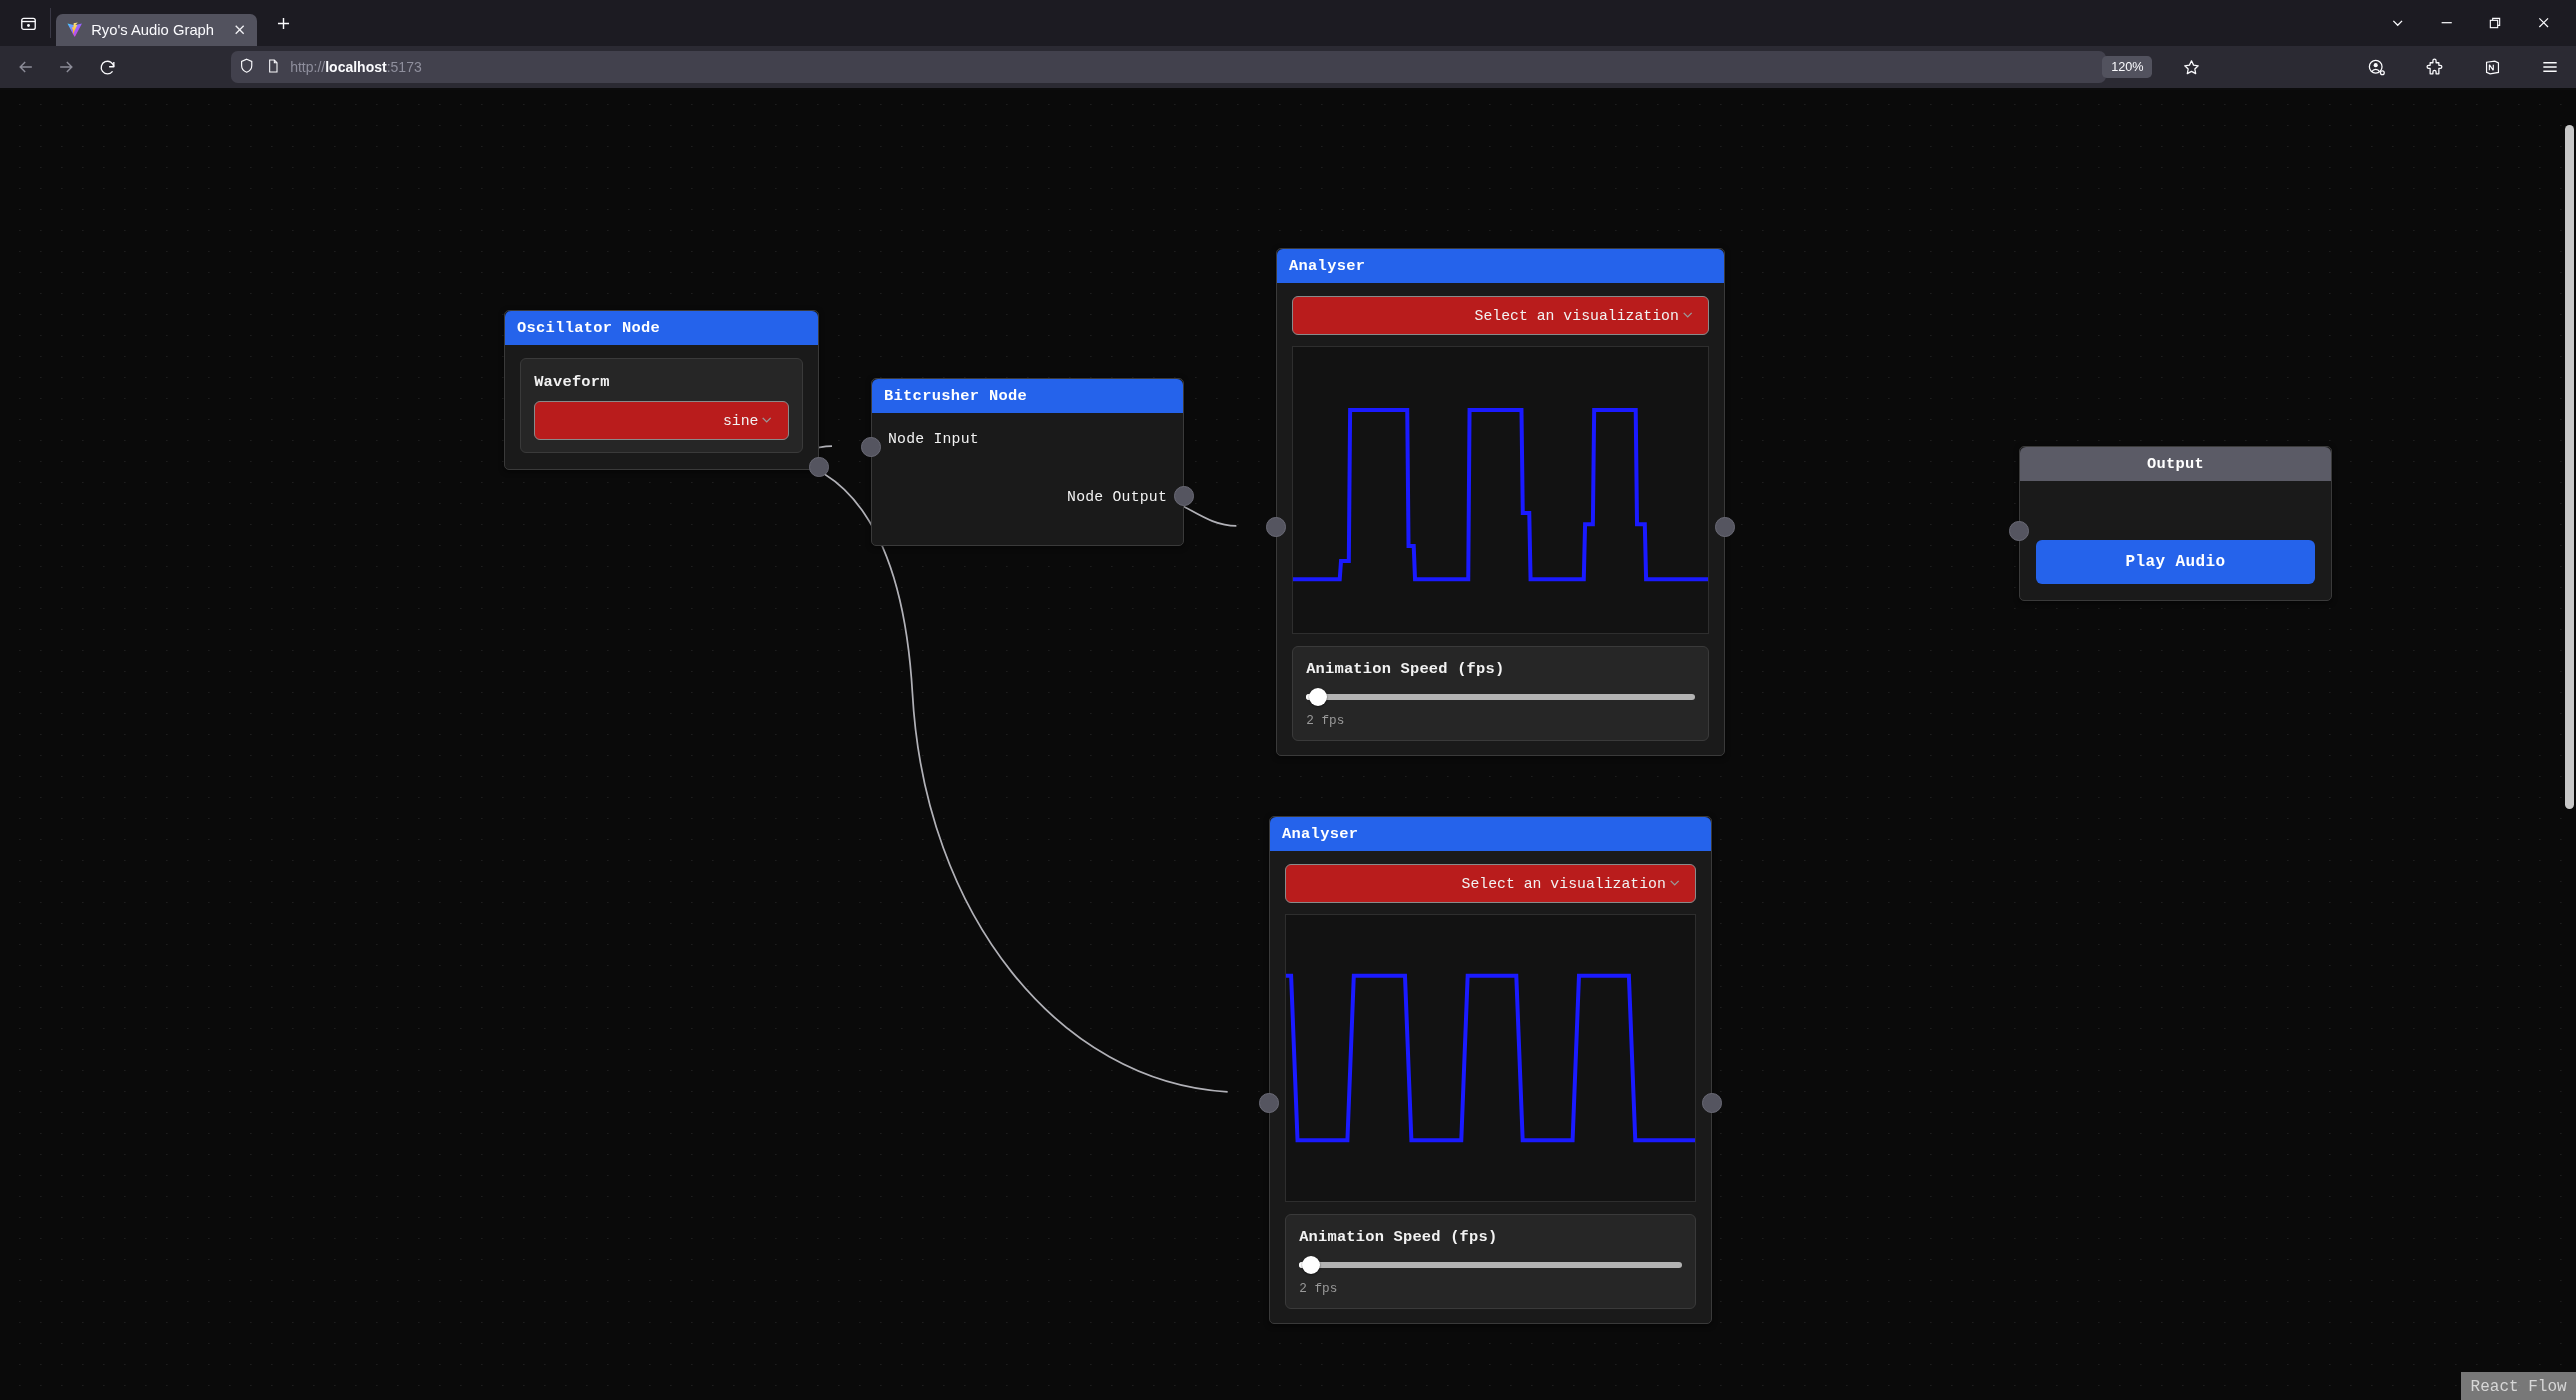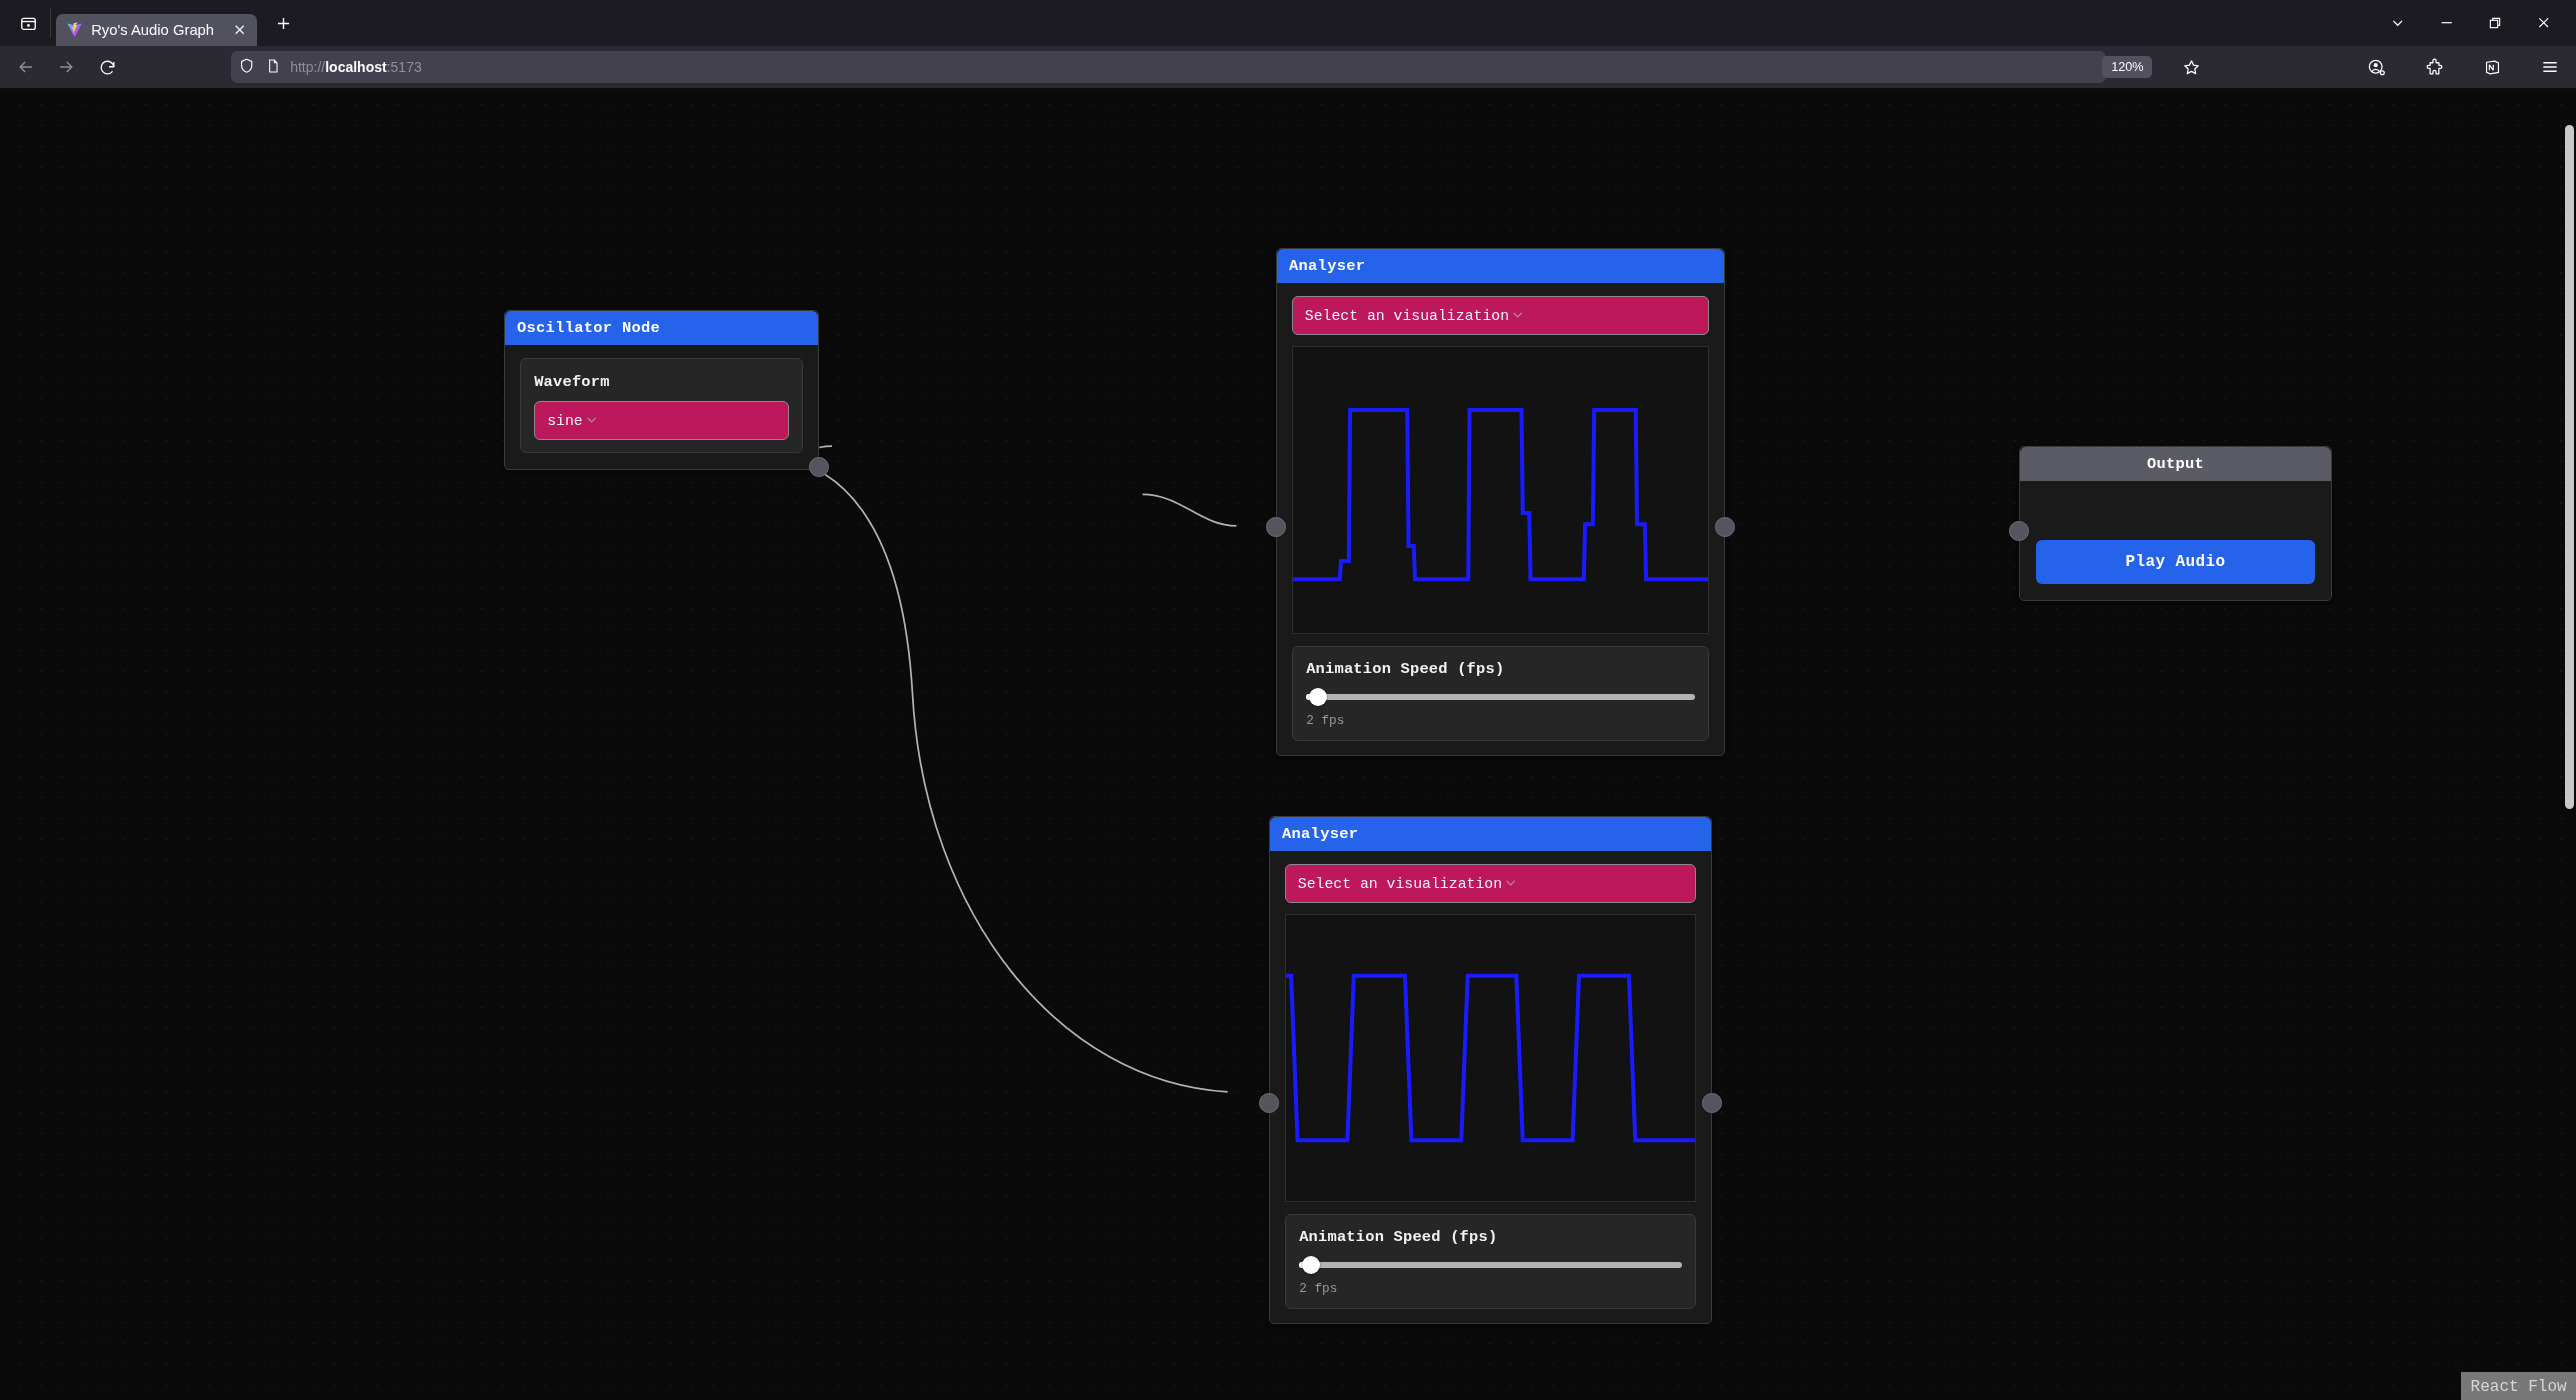--- a/index.html
+++ b/index.html
@@ -103,22 +103,22 @@
   .slider { position: relative; height: 14.8px; display: flex; align-items: center; }
   .slider-track { position: absolute; left: 0; right: 0; height: 6px; background: #b3b3b3; border-radius: 3.4px; }
   .slider-fill  { position: absolute; left: 0; height: 6px; background: #ffffff; border-radius: 3.4px; }
   .slider-thumb {
     position: absolute; width: 18px; height: 18px; background: #ffffff;
     border-radius: 50%; transform: translateX(-50%);
     box-shadow: 0 0.7px 2px rgba(0,0,0,.6);
   }
 
   .select-box {
-    background: #be185d; border: 0.7px solid #8a8a8a; border-radius: 6px;
-    height: 39px; display: flex; align-items: center; justify-content: flex-start;
+    background: #b91c1c; border: 0.7px solid #8a8a8a; border-radius: 6px;
+    height: 39px; display: flex; align-items: center; justify-content: flex-end;
     padding: 0 12px;
   }
   .select-value {
     color: #f2f2f2; font-family: "Liberation Mono", monospace; font-size: 14.8px;
   }
   .port-label {
     color: #f2f2f2; font-family: "Liberation Mono", monospace;
     font-size: 14.8px; letter-spacing: 0.2px;
   }
   .port-row { display: flex; align-items: center; height: 23px; }
@@ -321,20 +321,33 @@
             <svg width="17.4" height="17.4" viewBox="0 0 24 24" fill="none" stroke="#9a9a9a" stroke-width="1.9">
               <path d="M6.5 9.5 12 15 17.5 9.5"></path>
               </svg>
           </span>
         </div>
       </div>
     </div>
     <div class="handle" style="right:-10.7px; top:146px;"></div>
   </div>
 
+  <div class="node" style="left:830px; top:288px; width:313px; height:168px;">
+    <div class="node-header">Bitcrusher Node</div>
+    <div class="node-body" style="padding:14.8px 16px;">
+      <div class="port-row">
+        <span class="port-label">Node Input</span>
+      </div>
+      <div class="port-row out" style="margin-top:35px;">
+        <span class="port-label">Node Output</span>
+      </div>
+    </div>
+    <div class="handle" style="left:-10.7px; top:58px;"></div>
+    <div class="handle" style="right:-10.7px; top:107px;"></div>
+  </div>
 
   <div class="node" style="left:1235px; top:158px; width:449px;">
     <div class="node-header">Analyser</div>
     <div class="node-body" style="padding:13.4px 14.8px 14.8px;">
 
       <div class="select-box" style="margin-bottom:10.7px;">
         <span class="select-value">Select an visualization</span>
         <span>
           <svg width="17.4" height="17.4" viewBox="0 0 24 24" fill="none" stroke="#9a9a9a" stroke-width="1.9">
             <path d="M6.5 9.5 12 15 17.5 9.5"></path>

